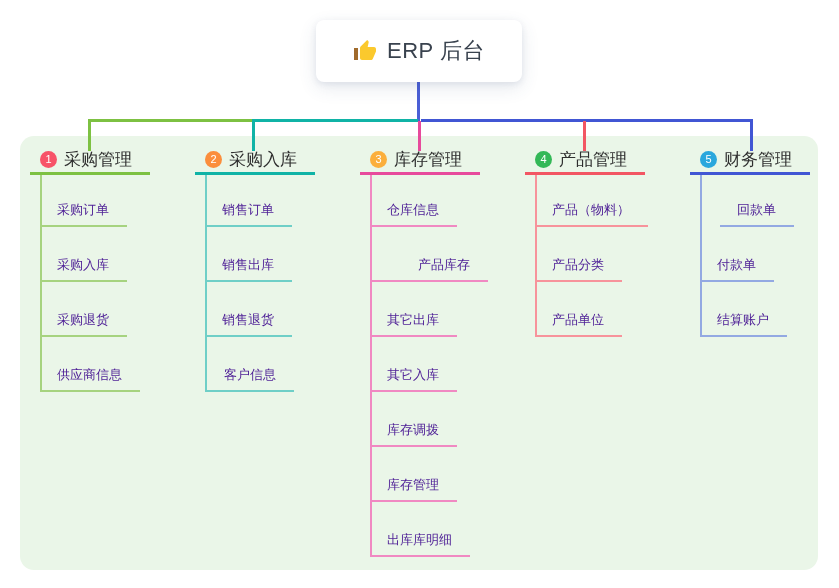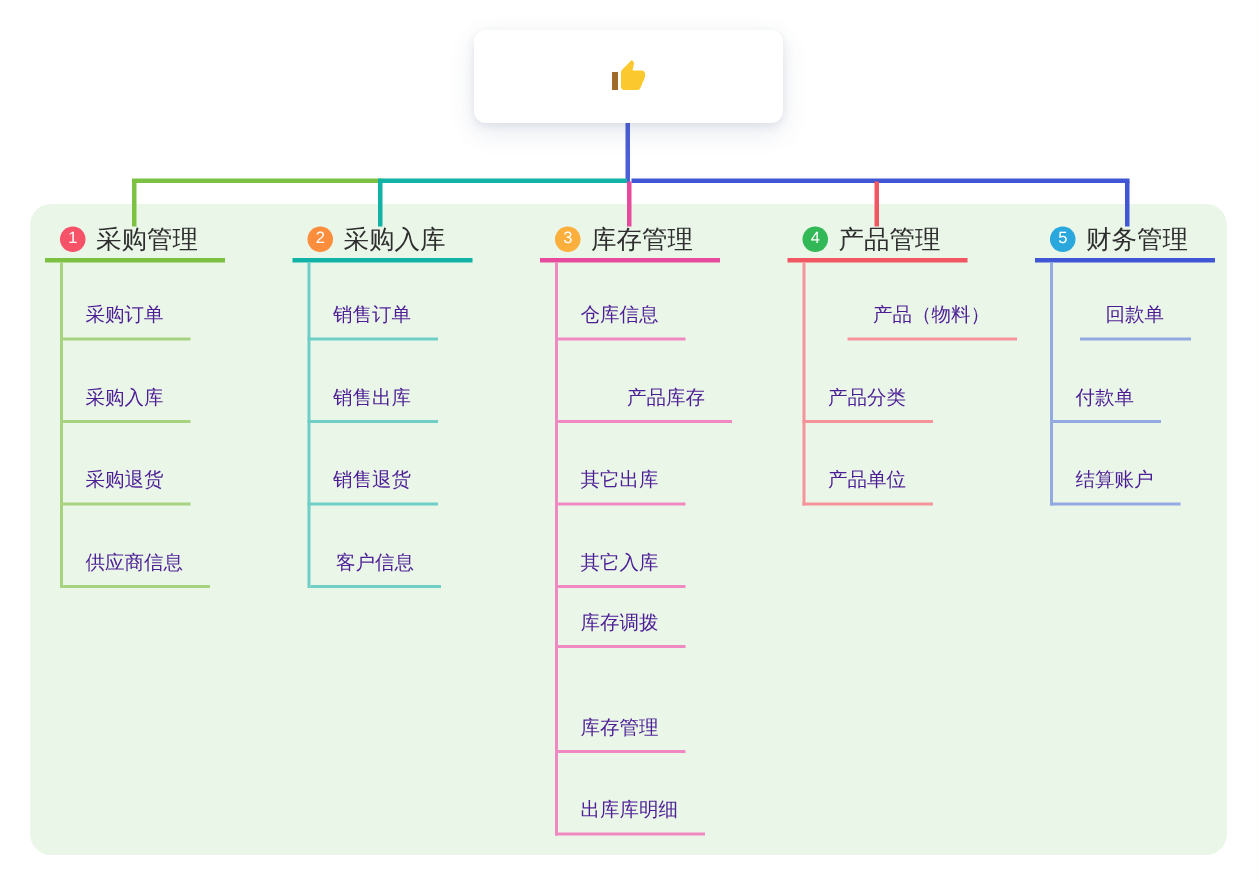--- a/index.html
+++ b/index.html
@@ -95,20 +95,21 @@
       <div class="line" style="left: 750px; top: 121px; width: 3px; height: 30px; background: rgb(65, 86, 212);"></div>
     </div>
 
   <div class="root-node">
     <span class="root-icon">
       <svg viewBox="0 0 24 24" width="24" height="24">
         <path fill="#a06a2c" d="M1 21h4V9H1v12z"></path>
         <path fill="#fbc92d" d="M23 10c0-1.1-.9-2-2-2h-6.31l.95-4.57.03-.32c0-.41-.17-.79-.44-1.06L14.17 1 7.59 7.59C7.22 7.95 7 8.45 7 9v10c0 1.1.9 2 2 2h9c.83 0 1.54-.5 1.84-1.22l3.02-7.05c.09-.23.14-.47.14-.73v-2z"></path>
       </svg>
     </span>
+    <span class="root-title">ERP 后台</span>
   </div>
 
   <div id="columns">
       <div class="branch-column">
         <div class="branch-node" style="left: 30px; top: 146px; border-bottom-color: rgb(125, 193, 66);">
           <span class="branch-badge" style="background: rgb(247, 83, 104);">1</span>
           <span class="branch-label">采购管理</span>
         </div>
         <div class="branch-vline" style="left: 40px; top: 175px; height: 217px; background: rgb(166, 211, 127);"></div>
         <div class="sub-node" style="left: 40px; top: 199px; border-bottom-color: rgb(166, 211, 127);">
@@ -154,37 +155,37 @@
         </div>
         <div class="sub-node" style="left: 370px; top: 254px; border-bottom-color: rgb(240, 137, 194); padding-left: 48px;">
           <span class="sub-node-label">产品库存</span>
         </div>
         <div class="sub-node" style="left: 370px; top: 309px; border-bottom-color: rgb(240, 137, 194);">
           <span class="sub-node-label">其它出库</span>
         </div>
         <div class="sub-node" style="left: 370px; top: 364px; border-bottom-color: rgb(240, 137, 194);">
           <span class="sub-node-label">其它入库</span>
         </div>
-        <div class="sub-node" style="left: 370px; top: 404px; border-bottom-color: rgb(240, 137, 194);">
+        <div class="sub-node" style="left: 370px; top: 419px; border-bottom-color: rgb(240, 137, 194);">
           <span class="sub-node-label">库存调拨</span>
         </div>
         <div class="sub-node" style="left: 370px; top: 474px; border-bottom-color: rgb(240, 137, 194);">
           <span class="sub-node-label">库存管理</span>
         </div>
         <div class="sub-node" style="left: 370px; top: 529px; border-bottom-color: rgb(240, 137, 194);">
           <span class="sub-node-label">出库库明细</span>
         </div>
       </div>
       <div class="branch-column">
         <div class="branch-node" style="left: 525px; top: 146px; border-bottom-color: rgb(242, 86, 99);">
           <span class="branch-badge" style="background: rgb(51, 184, 87);">4</span>
           <span class="branch-label">产品管理</span>
         </div>
         <div class="branch-vline" style="left: 535px; top: 175px; height: 162px; background: rgb(247, 147, 155);"></div>
-        <div class="sub-node" style="left: 565px; top: 199px; border-bottom-color: rgb(247, 147, 155); justify-content: flex-end;">
+        <div class="sub-node" style="left: 535px; top: 199px; border-bottom-color: rgb(247, 147, 155); justify-content: flex-end;">
           <span class="sub-node-label">产品（物料）</span>
         </div>
         <div class="sub-node" style="left: 535px; top: 254px; border-bottom-color: rgb(247, 147, 155);">
           <span class="sub-node-label">产品分类</span>
         </div>
         <div class="sub-node" style="left: 535px; top: 309px; border-bottom-color: rgb(247, 147, 155);">
           <span class="sub-node-label">产品单位</span>
         </div>
       </div>
       <div class="branch-column">

